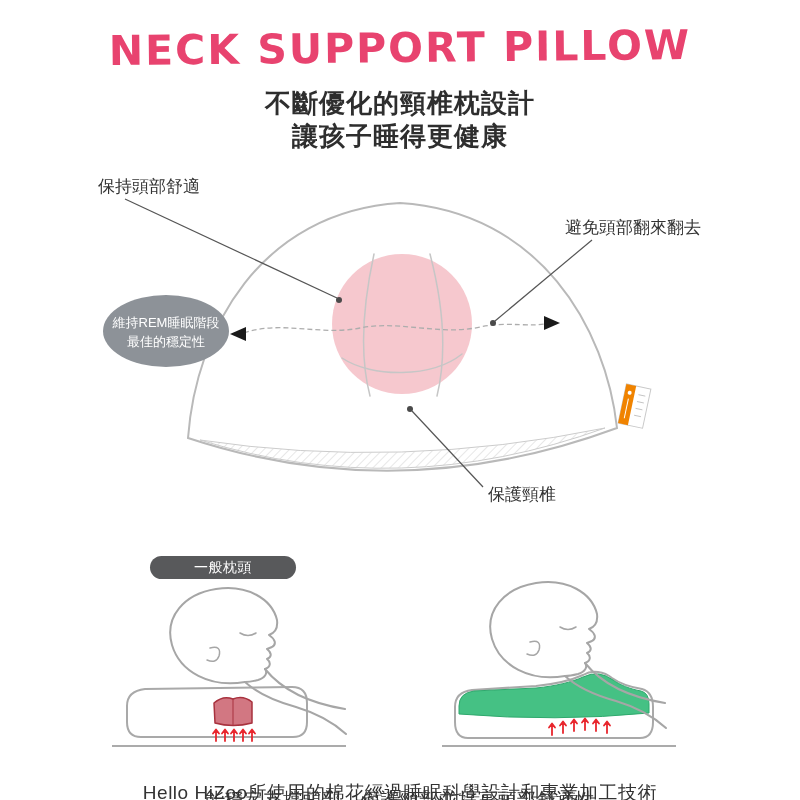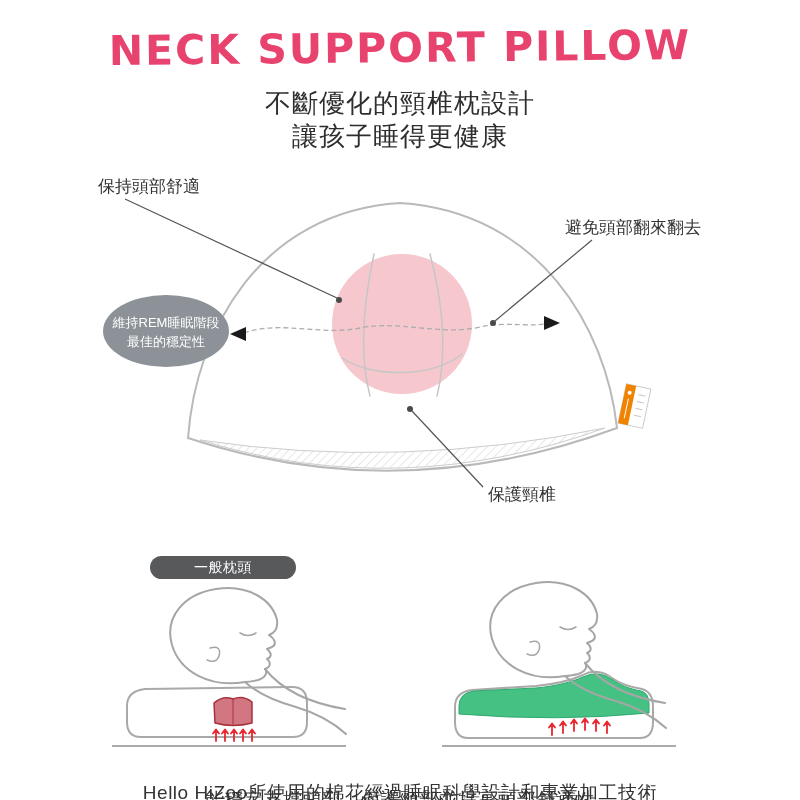--- a/index.html
+++ b/index.html
@@ -7,21 +7,21 @@
     position:relative;width:800px;height:800px;background:#ffffff;overflow:hidden;
     font-family:"Liberation Sans",sans-serif;color:#333;
   }
   .title{
     position:absolute;top:24px;left:0;width:100%;text-align:center;
     font-family:"DejaVu Sans",sans-serif;font-size:41px;font-weight:700;
     color:#e8436f;letter-spacing:2px;transform:rotate(-0.6deg);
   }
   .subtitle{
     position:absolute;left:0;width:100%;text-align:center;
-    font-size:26px;font-weight:400;color:#2e2e2e;letter-spacing:1px;
+    font-size:26px;font-weight:700;color:#2e2e2e;letter-spacing:1px;
   }
   .s1{top:86px;}
   .s2{top:119px;}
   .diagram-svg{position:absolute;left:0;top:150px;}
   .cmp-svg{position:absolute;top:545px;}
   .cmp-left{left:90px;}
   .cmp-right{left:430px;}
   .badge{
     position:absolute;top:556px;height:23px;border-radius:12px;
     background:#58595b;color:#ffffff;font-size:14px;line-height:23px;

